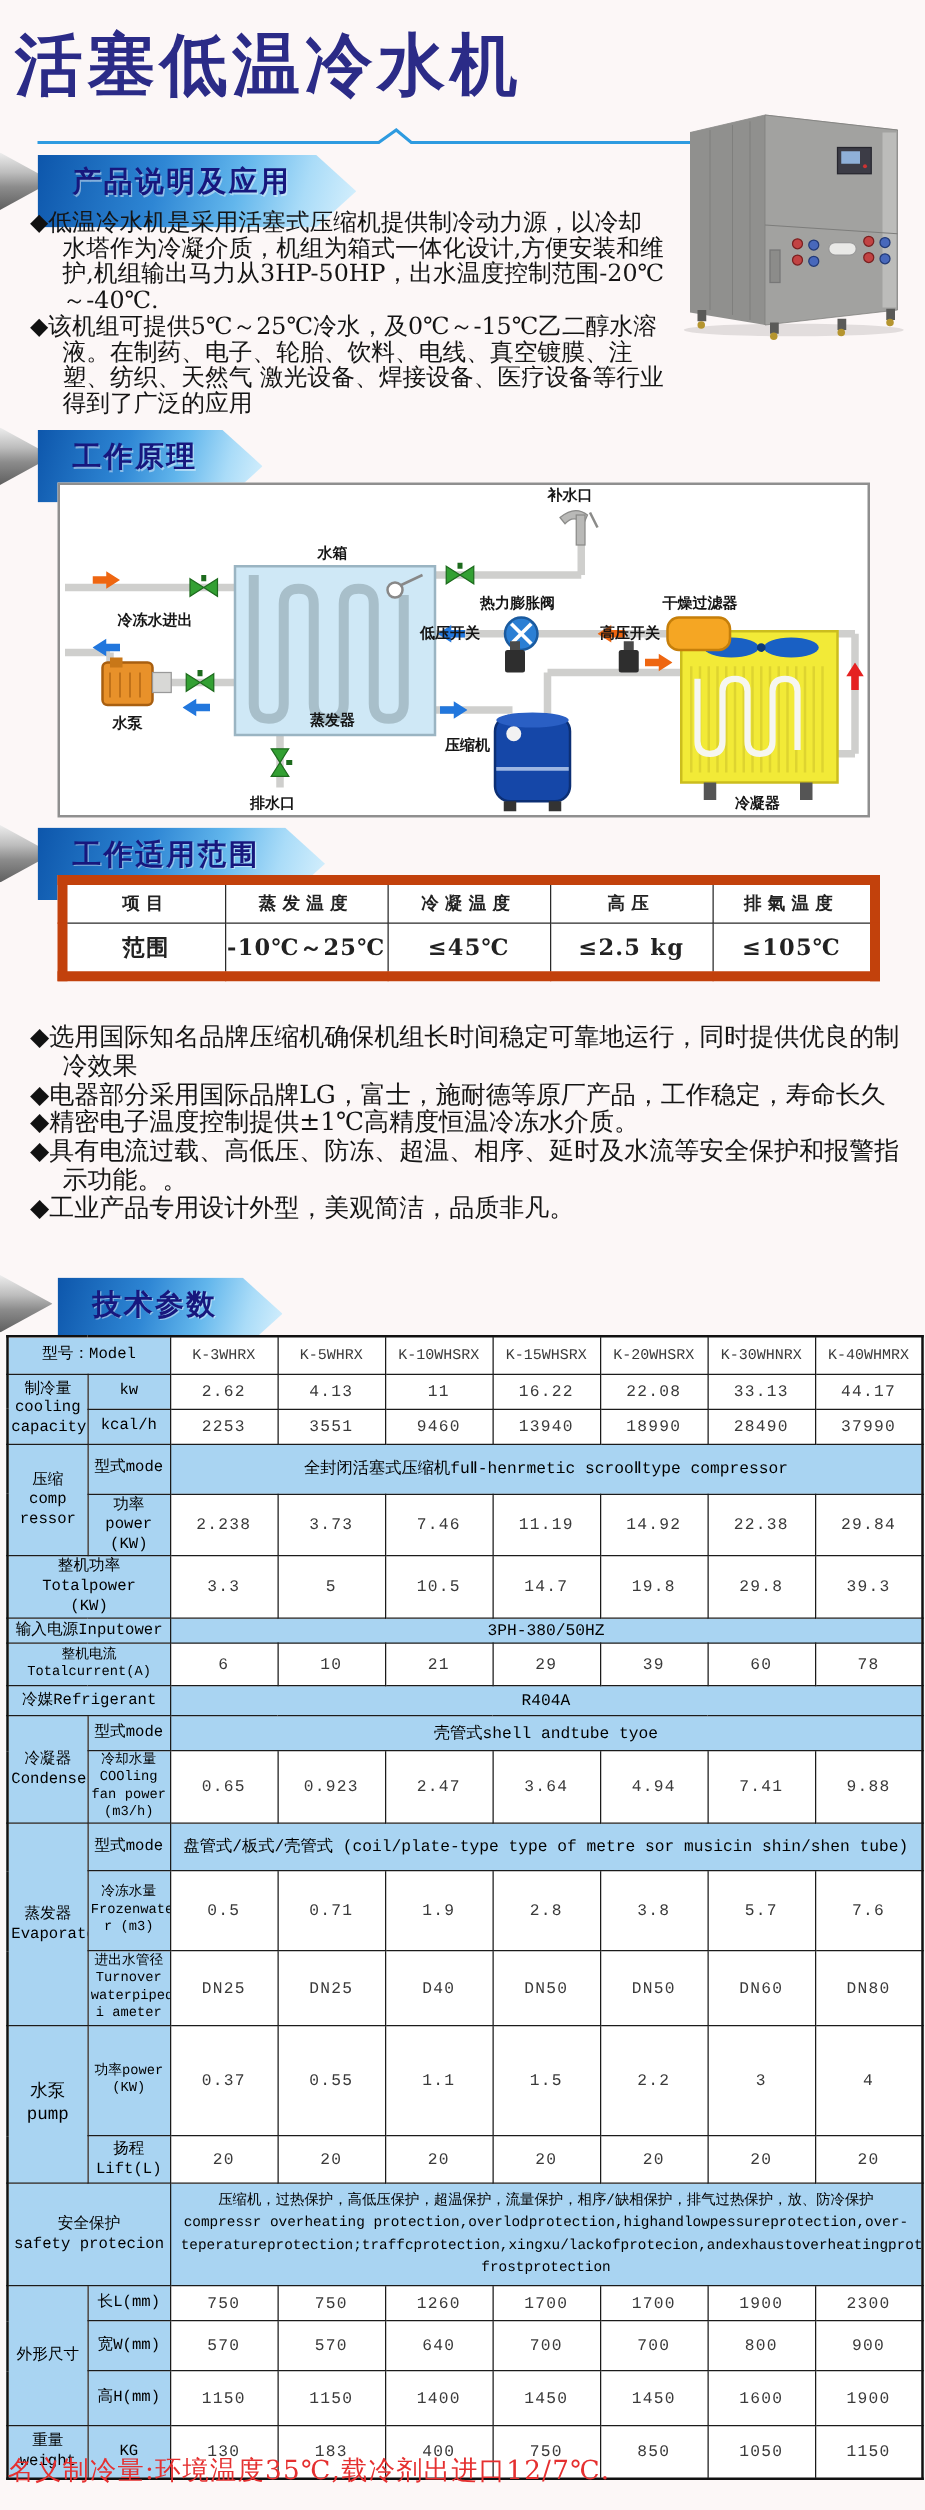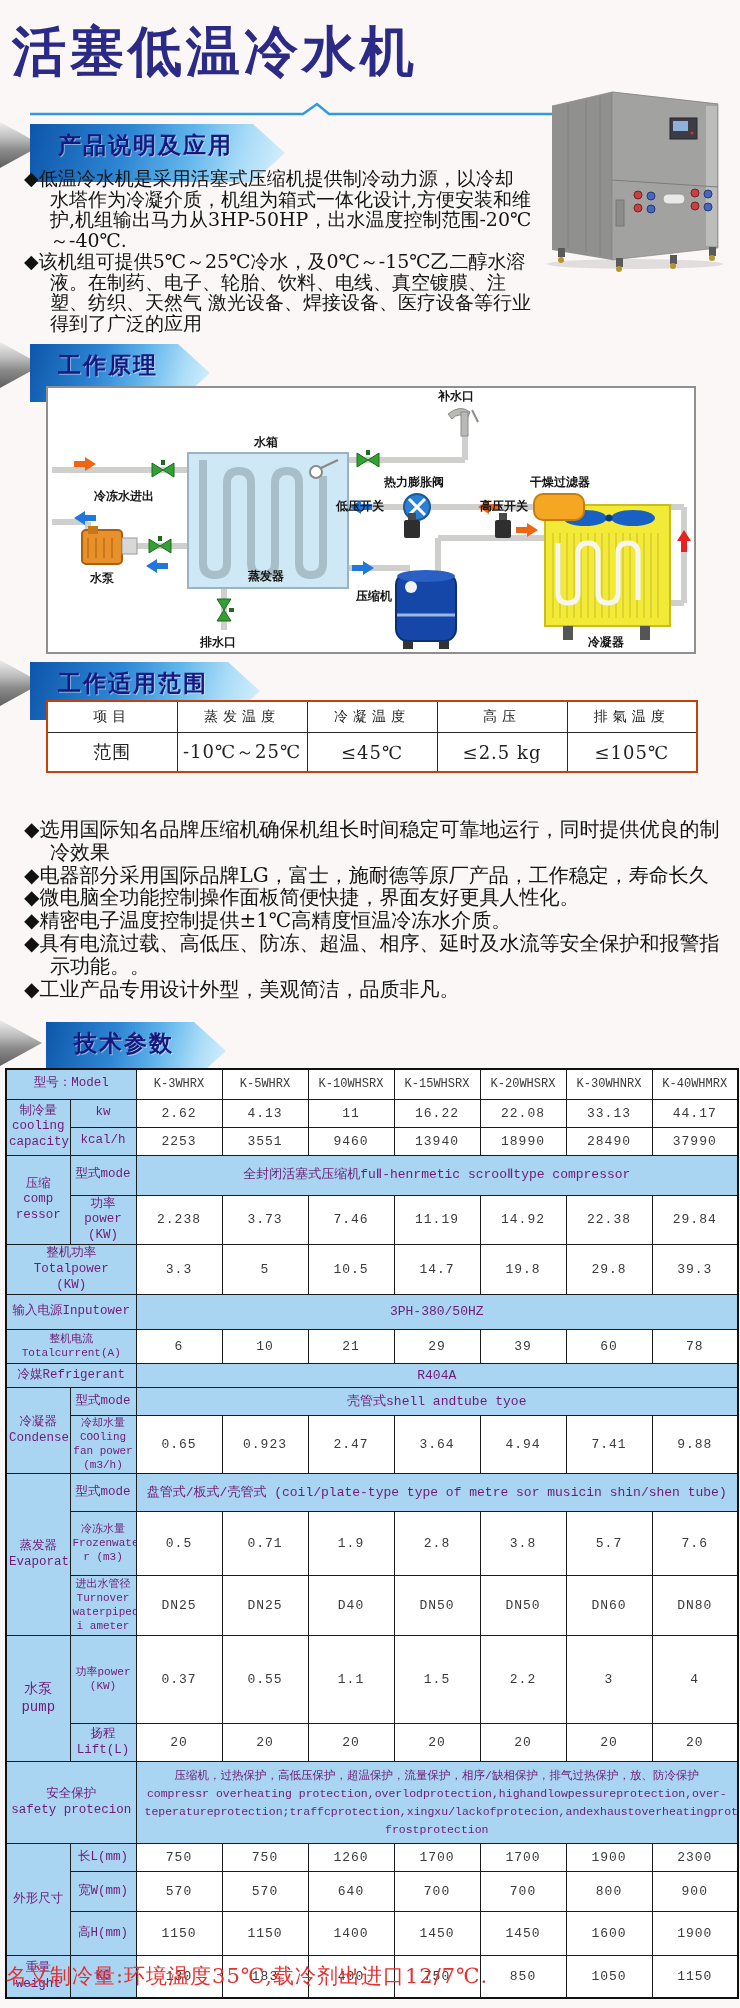--- a/index.html
+++ b/index.html
@@ -32,28 +32,28 @@
   .diagram-box{left:46px;top:386px;width:650px;height:268px;background:#ffffff;
                border:2px solid #8f8f8f;box-sizing:border-box;}
   .diagram-box svg{display:block;}
   .dlabel{font-size:12px;font-weight:700;fill:#151515;}
   
   .range-table{left:46px;top:700px;width:650px;border-collapse:collapse;table-layout:fixed;
                background:#fff;font-family:"DejaVu Serif",serif;}
   .range-table td{border:1px solid #2a2a2a;text-align:center;color:#222;}
   .range-table tr.hrow td{height:28px;font-size:14px;letter-spacing:5px;}
   .range-table tr.vrow td{height:36px;font-size:18px;letter-spacing:1px;}
-  .range-table{border:2px solid #c2410c;}
+  .range-table{border:8px solid #c2410c;font-weight:bold;}
   
   .spec-table{left:5px;top:1068px;width:731px;border-collapse:collapse;table-layout:fixed;
               background:#fff;border:2px solid #111;}
   .spec-table td{border:1px solid #1b1b1b;text-align:center;vertical-align:middle;
                  padding:1px 2px;font-size:13px;color:#3a3a3a;
                  font-family:"Liberation Mono",monospace;overflow:hidden;}
-  .spec-table td.hd{background:#a9d4f2;white-space:pre-line;color:#701a75;font-size:12.5px;line-height:1.25;}
+  .spec-table td.hd{background:#a9d4f2;white-space:pre-line;color:#000000;font-size:12.5px;line-height:1.25;}
   .spec-table td.mdl{font-size:12px;}
   .spec-table td.val{font-size:13px;letter-spacing:1px;}
   .spec-table td.modeval{font-size:13px;}
   .spec-table td.safety-text{font-size:11.5px;line-height:1.55;padding:3px 8px;}
   
   .footnote{left:6px;top:1962px;font-size:21px;color:#e53030;letter-spacing:1px;}
 </style>
 </head>
 <body>
 
@@ -290,21 +290,20 @@
           <td>≤2.5 kg</td>
           <td>≤105℃</td>
         </tr>
   </tbody>
     </table>
 
 
   <ul class="abs blist serif features-list">
     <li><span class="bullet">◆</span><span>选用国际知名品牌压缩机确保机组长时间稳定可靠地运行，同时提供优良的制冷效果</span></li>
     <li><span class="bullet">◆</span><span>电器部分采用国际品牌LG，富士，施耐德等原厂产品，工作稳定，寿命长久</span></li>
-    <li><span class="bullet">◆</span><span>微电脑全功能控制操作面板简便快捷，界面友好更具人性化。</span></li>
     <li><span class="bullet">◆</span><span>精密电子温度控制提供±1℃高精度恒温冷冻水介质。</span></li>
     <li><span class="bullet">◆</span><span>具有电流过载、高低压、防冻、超温、相序、延时及水流等安全保护和报警指示功能。。</span></li>
     <li><span class="bullet">◆</span><span>工业产品专用设计外型，美观简洁，品质非凡。</span></li>
   </ul>
 
   <div class="abs section-head" style="top:1018px;">
     <div class="cone"></div>
     <div class="banner" style="left:46px;">
       <span>技术参数</span>
     </div>
@@ -379,21 +378,21 @@
 Totalpower
 (KW)</td>
     <td class="val">3.3</td>
           <td class="val">5</td>
           <td class="val">10.5</td>
           <td class="val">14.7</td>
           <td class="val">19.8</td>
           <td class="val">29.8</td>
           <td class="val">39.3</td>
         </tr>
-    <tr style="height:35px">
+    <tr style="height:20px">
       <td class="hd" colspan="2">输入电源Inputower</td>
       <td class="hd modeval" colspan="7">3PH-380/50HZ</td>
     </tr>
     <tr style="height:34px">
       <td class="hd" colspan="2" style="font-size:11px">整机电流Totalcurrent(A)</td>
     <td class="val">6</td>
           <td class="val">10</td>
           <td class="val">21</td>
           <td class="val">29</td>
           <td class="val">39</td>

